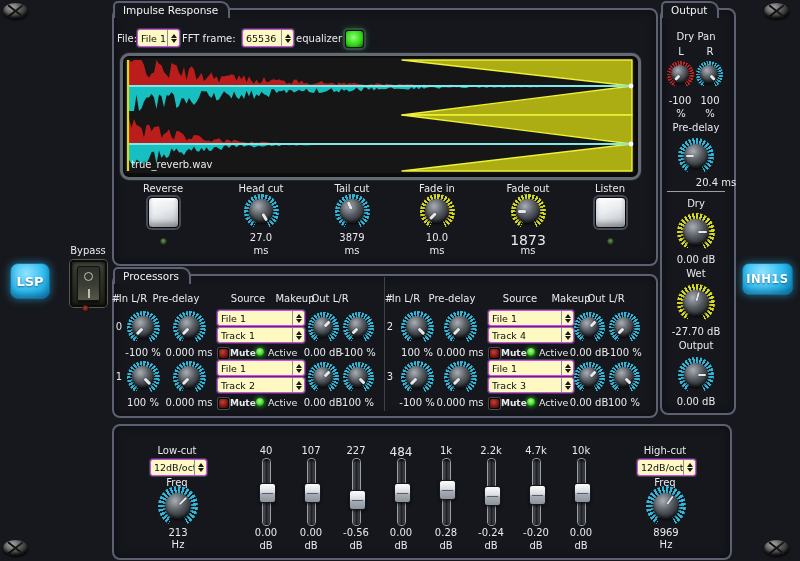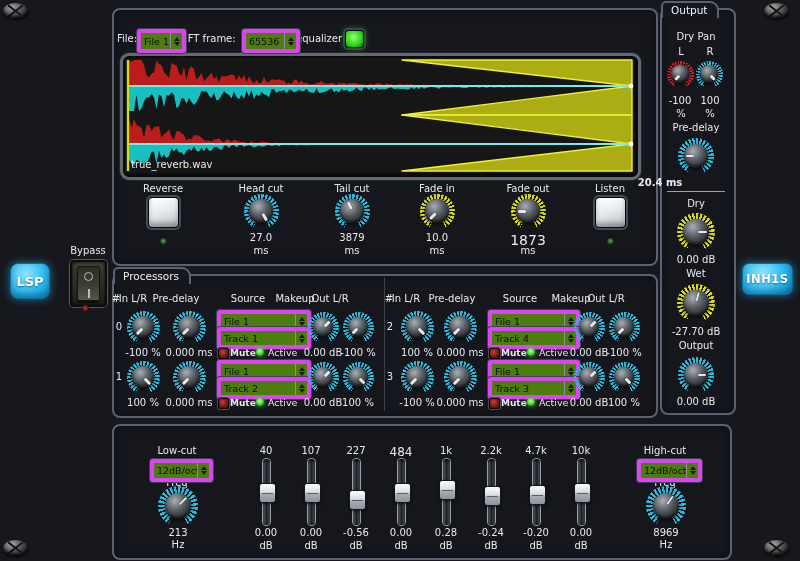--- a/index.html
+++ b/index.html
@@ -16,22 +16,22 @@
   .knob{position:absolute;border-radius:50%;z-index:5;
     background:
       conic-gradient(from 152deg, var(--panel) 0 56deg, rgba(0,0,0,0) 56deg 360deg),
       repeating-conic-gradient(from -134deg, var(--c) 0 8deg, rgba(0,0,0,0) 8deg 13.4deg);}
   .knob::before{content:"";position:absolute;inset:17%;border-radius:50%;
     background:radial-gradient(circle at 38% 30%, #a9aeb4, #565b61 42%, #17191d 88%);
     box-shadow:0 1px 3px rgba(0,0,0,.8), inset 0 -2px 3px rgba(0,0,0,.55);}
   .knob .ptr{position:absolute;inset:0;display:block;}
   .knob .ptr::before{content:"";position:absolute;left:calc(50% - 1.2px);top:21%;width:2.4px;height:23%;
     background:#e6e8ea;border-radius:1.2px;box-shadow:0 0 1px #000;}
-  .spin{position:absolute;display:flex;align-items:stretch;background:#4d7c0f;
-    border:4px solid #d946ef;border-radius:3px;box-shadow:0 0 0 1px #3c424e;z-index:5;}
+  .spin{position:absolute;display:flex;align-items:stretch;background:#fef9c3;
+    border:1px solid #d946ef;border-radius:3px;box-shadow:0 0 0 1px #3c424e;z-index:5;}
   .spin-val{flex:1;font-size:9.5px;color:#0b0d10;padding:0 3px;display:flex;align-items:center;
     white-space:nowrap;overflow:hidden;}
   .spin-arrows{width:11px;border-left:1px solid #8a8f98;display:flex;flex-direction:column;
     align-items:center;justify-content:center;gap:1px;}
   .tu{width:0;height:0;border-left:3.5px solid transparent;border-right:3.5px solid transparent;border-bottom:4px solid #16181c;}
   .td{width:0;height:0;border-left:3.5px solid transparent;border-right:3.5px solid transparent;border-top:4px solid #16181c;}
   .led{position:absolute;border-radius:50%;z-index:5;}
   .led.on-green{background:radial-gradient(circle at 45% 38%, #beffa6, #37d61e 55%, #0b4a06 95%);box-shadow:0 0 5px rgba(70,235,45,.85);}
   .led.dim-green{background:radial-gradient(circle at 45% 38%, #6d9a60, #27481e 60%, #0e1b0a);box-shadow:inset 0 0 2px #000;}
   .led.dim-red{background:radial-gradient(circle at 45% 38%, #a8443a, #5a160f 60%, #230705);box-shadow:inset 0 0 2px #000;}
@@ -85,20 +85,21 @@
   <div class="screw" style="left:3px;top:3px;"></div>
   <div class="screw" style="left:764px;top:3px;"></div>
   <div class="screw" style="left:3px;top:540px;"></div>
   <div class="screw" style="left:764px;top:540px;"></div>
 
   <div class="panel" style="left:112px;top:8px;width:542px;height:254px;"></div>
   <div class="panel" style="left:660px;top:8px;width:72px;height:403px;"></div>
   <div class="panel" style="left:112px;top:274px;width:542px;height:140px;"></div>
   <div class="panel" style="left:112px;top:424px;width:616px;height:132px;"></div>
 
+  <div class="tab" style="left:113px;top:1px;">Impulse Response</div>
   <div class="tab" style="left:661px;top:1px;">Output</div>
   <div class="tab" style="left:113px;top:267px;">Processors</div>
 
   <div class="lft" style="left:117px;top:33px;">File:</div>
   <div class="lft" style="left:182px;top:33px;">FFT frame:</div>
   <div class="lft" style="left:283px;top:33px;">IR equalizer</div>
   <div class="greenbtn" style="left:345px;top:30px;width:17px;height:16px;"></div>
 
   <div id="wave-frame">
       <svg width="509" height="115" viewBox="0 0 509 115">
@@ -137,21 +138,21 @@
   <div class="badge" style="left:742px;top:263px;width:49px;height:30px;font-size:11.5px;border-radius:7px;letter-spacing:.5px;">INH1S</div>
 
   <div class="lbl" style="left:696px;top:31px;">Dry Pan</div>
   <div class="lbl" style="left:681px;top:46px;">L</div>
   <div class="lbl" style="left:710px;top:46px;">R</div>
   <div class="lbl" style="left:680px;top:95px;">-100</div>
   <div class="lbl" style="left:710px;top:95px;">100</div>
   <div class="lbl" style="left:681px;top:108px;">%</div>
   <div class="lbl" style="left:710px;top:108px;">%</div>
   <div class="lbl" style="left:696px;top:122px;">Pre-delay</div>
-  <div class="lbl" style="left:660px;top:177px;font-weight:bold;">20.4 ms</div>
+  <div class="lbl" style="left:716px;top:177px;">20.4 ms</div>
   <div class="hline" style="left:667px;top:191px;width:58px;"></div>
   <div class="lbl" style="left:696px;top:198px;">Dry</div>
   <div class="lbl" style="left:696px;top:254px;">0.00 dB</div>
   <div class="lbl" style="left:696px;top:268px;">Wet</div>
   <div class="lbl" style="left:696px;top:326px;">-27.70 dB</div>
   <div class="lbl" style="left:696px;top:340px;">Output</div>
   <div class="lbl" style="left:696px;top:396px;">0.00 dB</div>
 
   <div class="lbl" style="left:177px;top:445px;">Low-cut</div>
   <div class="lbl" style="left:177px;top:477px;">Freq</div>

